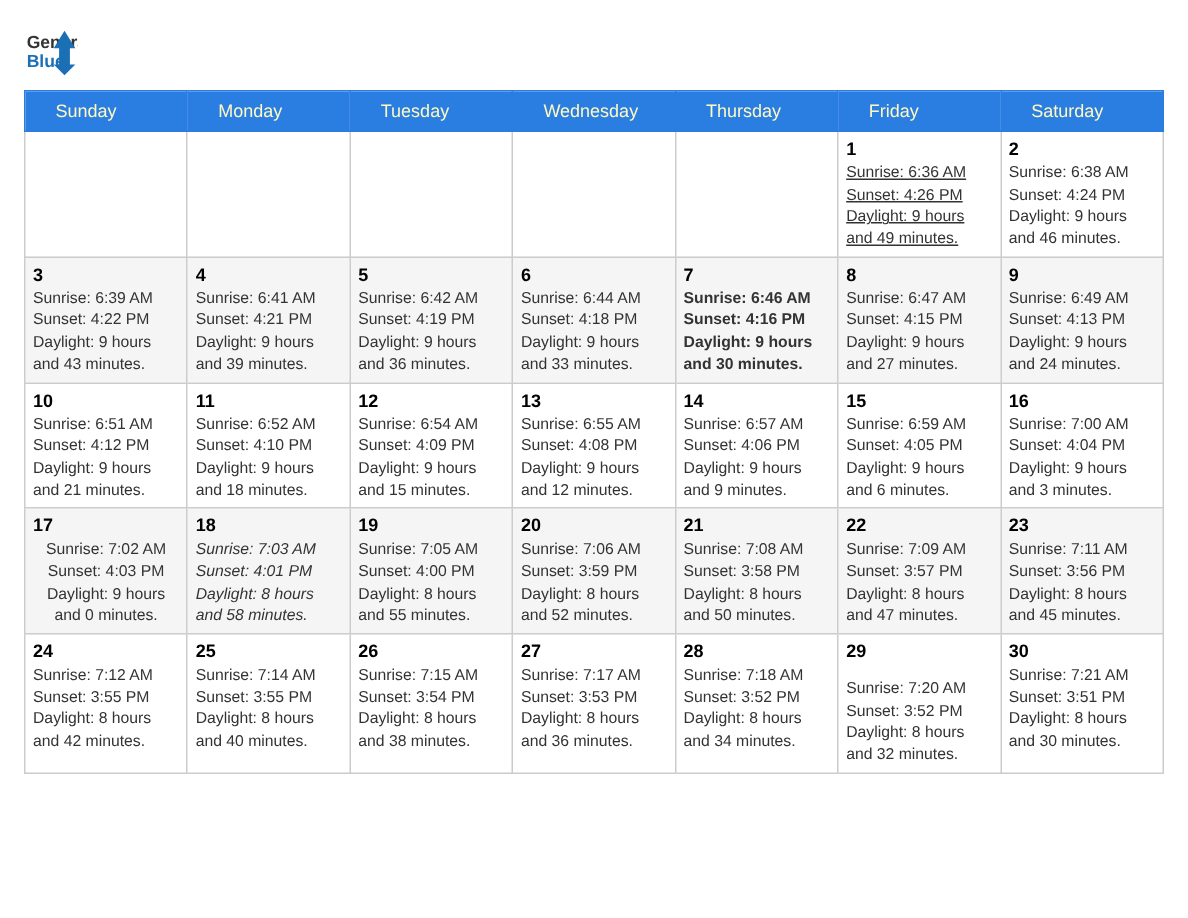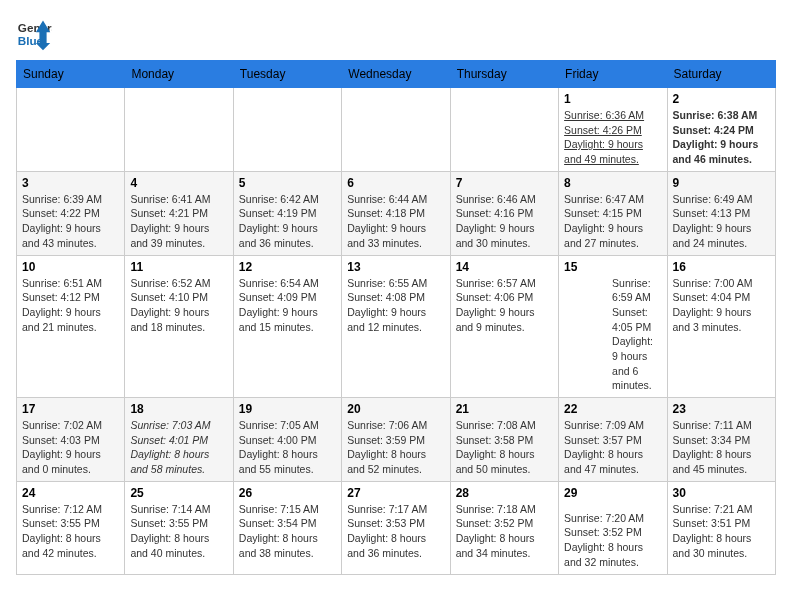--- a/index.html
+++ b/index.html
@@ -37,23 +37,23 @@
       font-size: 14px;
       color: #555;
     }
     .calendar {
       width: 100%;
       border-collapse: collapse;
       font-size: 11px;
     }
     .calendar th {
       background: #2a7de1;
-      color: #000000;
+      color: #fef9c3;
       text-align: left;
-      padding: 6px 6px;
+      padding: 6px 20px;
       font-size: 12px;
       font-weight: normal;
       border: 1px solid #2a7de1;
     }
     .calendar td {
       border: 1px solid #ccc;
       vertical-align: top;
       padding: 4px 5px;
       width: 107px;
       min-height: 80px;
@@ -118,21 +118,21 @@
         <td class="empty-cell"></td>
         <td class="empty-cell"></td>
         <td>
           <span class="day-number">1</span>
           <div class="day-info" style="white-space: pre-line; text-decoration: underline;">Sunrise: 6:36 AM
 Sunset: 4:26 PM
 Daylight: 9 hours and 49 minutes.</div>
         </td>
         <td>
           <span class="day-number">2</span>
-          <div class="day-info" style="white-space: pre-line; font-weight: bold;">Sunrise: 6:38 AM
+          <div class="day-info" style="white-space: pre-line;">Sunrise: 6:38 AM
 Sunset: 4:24 PM
 Daylight: 9 hours and 46 minutes.</div>
         </td>
       </tr>
       <tr>
         <td>
           <span class="day-number">3</span>
           <div class="day-info" style="white-space: pre-line;">Sunrise: 6:39 AM
 Sunset: 4:22 PM
 Daylight: 9 hours and 43 minutes.</div>
@@ -150,21 +150,21 @@
 Daylight: 9 hours and 36 minutes.</div>
         </td>
         <td>
           <span class="day-number">6</span>
           <div class="day-info" style="white-space: pre-line;">Sunrise: 6:44 AM
 Sunset: 4:18 PM
 Daylight: 9 hours and 33 minutes.</div>
         </td>
         <td>
           <span class="day-number">7</span>
-          <div class="day-info" style="white-space: pre-line;">Sunrise: 6:46 AM
+          <div class="day-info" style="white-space: pre-line; font-weight: bold;">Sunrise: 6:46 AM
 Sunset: 4:16 PM
 Daylight: 9 hours and 30 minutes.</div>
         </td>
         <td>
           <span class="day-number">8</span>
           <div class="day-info" style="white-space: pre-line;">Sunrise: 6:47 AM
 Sunset: 4:15 PM
 Daylight: 9 hours and 27 minutes.</div>
         </td>
         <td>
@@ -200,35 +200,35 @@
 Daylight: 9 hours and 12 minutes.</div>
         </td>
         <td>
           <span class="day-number">14</span>
           <div class="day-info" style="white-space: pre-line;">Sunrise: 6:57 AM
 Sunset: 4:06 PM
 Daylight: 9 hours and 9 minutes.</div>
         </td>
         <td>
           <span class="day-number">15</span>
-          <div class="day-info" style="white-space: pre-line; margin-left: 48px;">Sunrise: 6:59 AM
+          <div class="day-info" style="white-space: pre-line;">Sunrise: 6:59 AM
 Sunset: 4:05 PM
 Daylight: 9 hours and 6 minutes.</div>
         </td>
         <td>
           <span class="day-number">16</span>
           <div class="day-info" style="white-space: pre-line;">Sunrise: 7:00 AM
 Sunset: 4:04 PM
 Daylight: 9 hours and 3 minutes.</div>
         </td>
       </tr>
       <tr>
         <td>
           <span class="day-number">17</span>
-          <div class="day-info" style="white-space: pre-line;">Sunrise: 7:02 AM
+          <div class="day-info" style="white-space: pre-line; text-align: center;">Sunrise: 7:02 AM
 Sunset: 4:03 PM
 Daylight: 9 hours and 0 minutes.</div>
         </td>
         <td>
           <span class="day-number">18</span>
           <div class="day-info" style="white-space: pre-line; font-style: italic;">Sunrise: 7:03 AM
 Sunset: 4:01 PM
 Daylight: 8 hours and 58 minutes.</div>
         </td>
         <td>
@@ -251,21 +251,21 @@
         </td>
         <td>
           <span class="day-number">22</span>
           <div class="day-info" style="white-space: pre-line;">Sunrise: 7:09 AM
 Sunset: 3:57 PM
 Daylight: 8 hours and 47 minutes.</div>
         </td>
         <td>
           <span class="day-number">23</span>
           <div class="day-info" style="white-space: pre-line;">Sunrise: 7:11 AM
-Sunset: 3:34 PM
+Sunset: 3:56 PM
 Daylight: 8 hours and 45 minutes.</div>
         </td>
       </tr>
       <tr>
         <td>
           <span class="day-number">24</span>
           <div class="day-info" style="white-space: pre-line;">Sunrise: 7:12 AM
 Sunset: 3:55 PM
 Daylight: 8 hours and 42 minutes.</div>
         </td>

